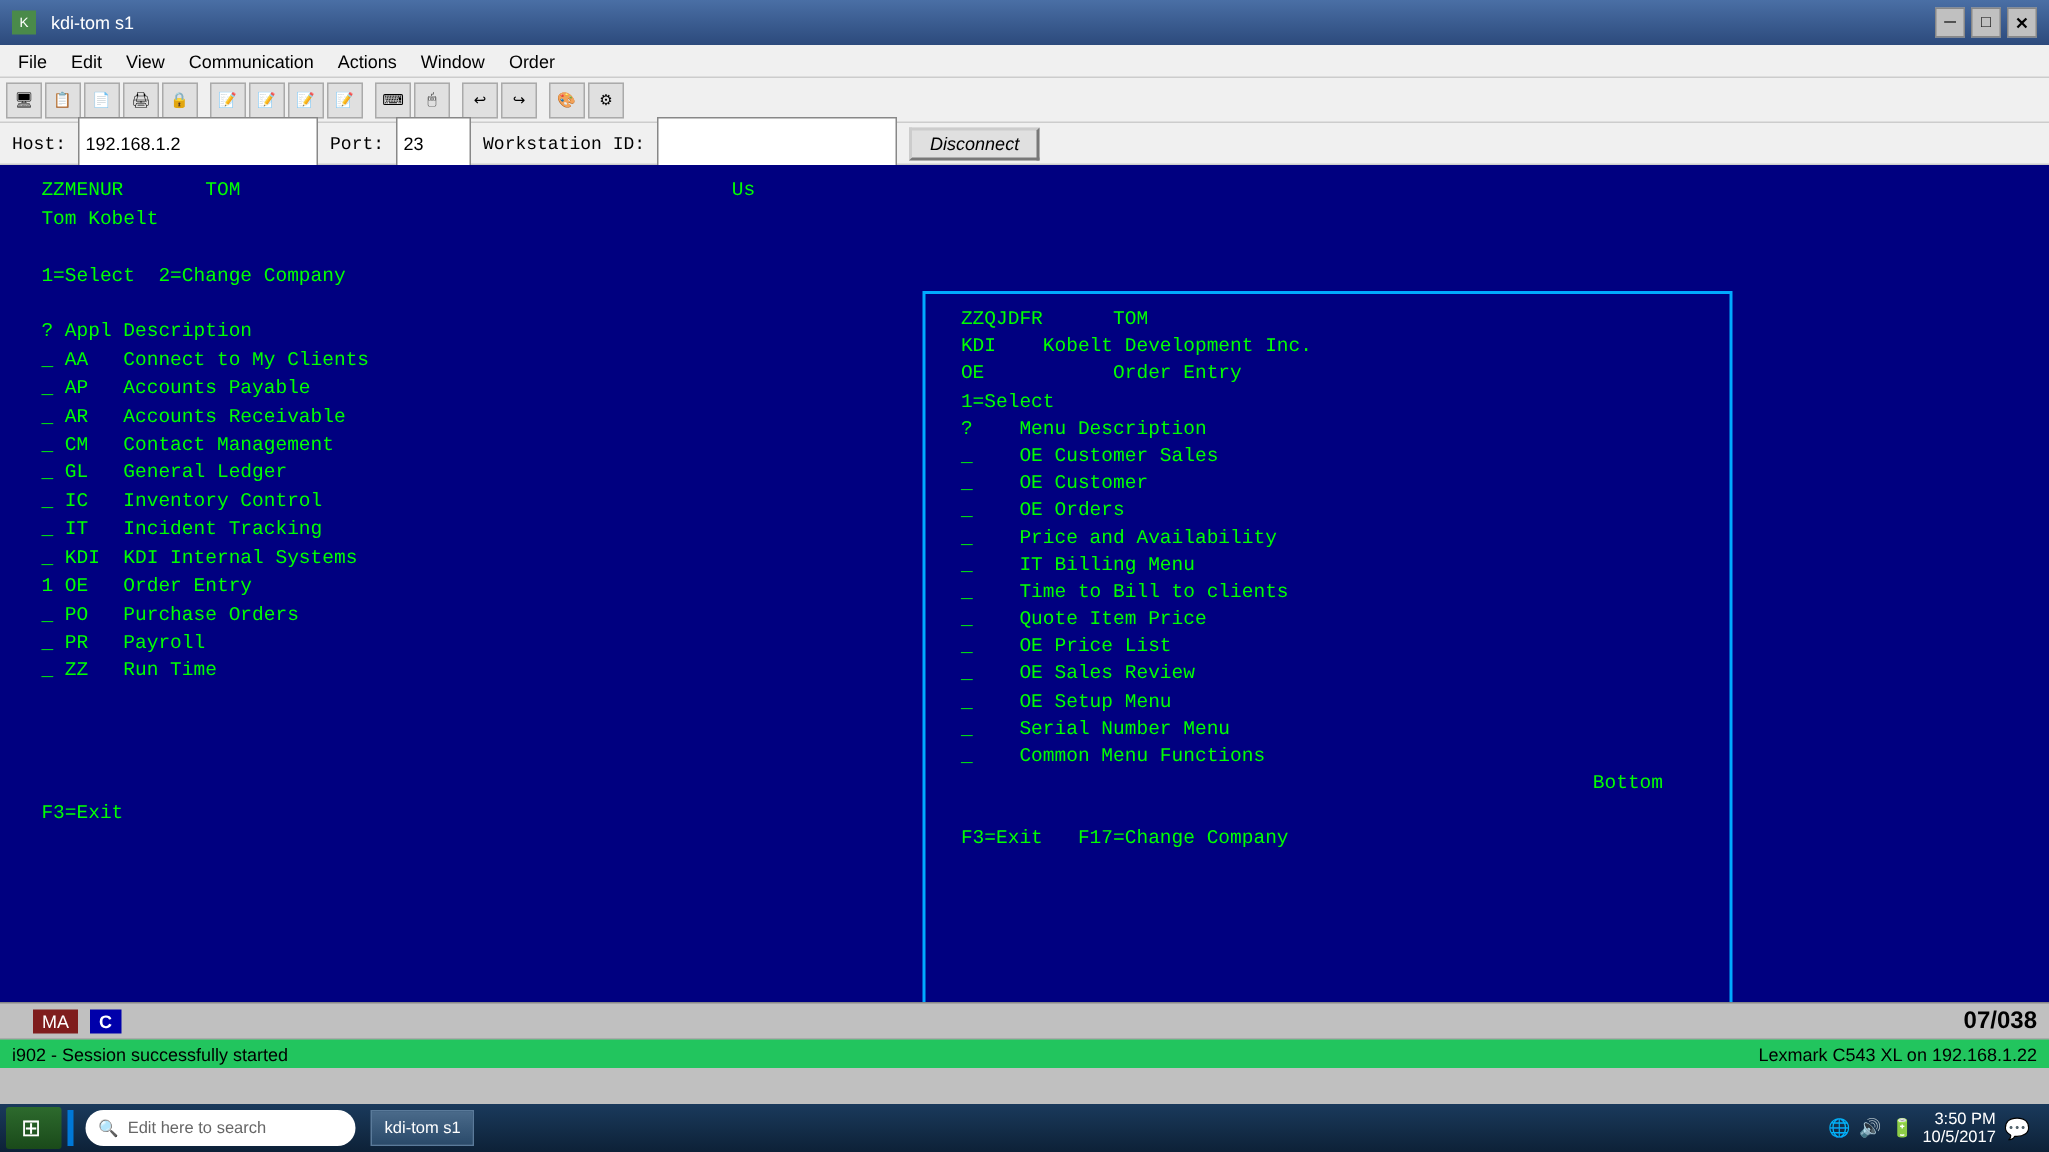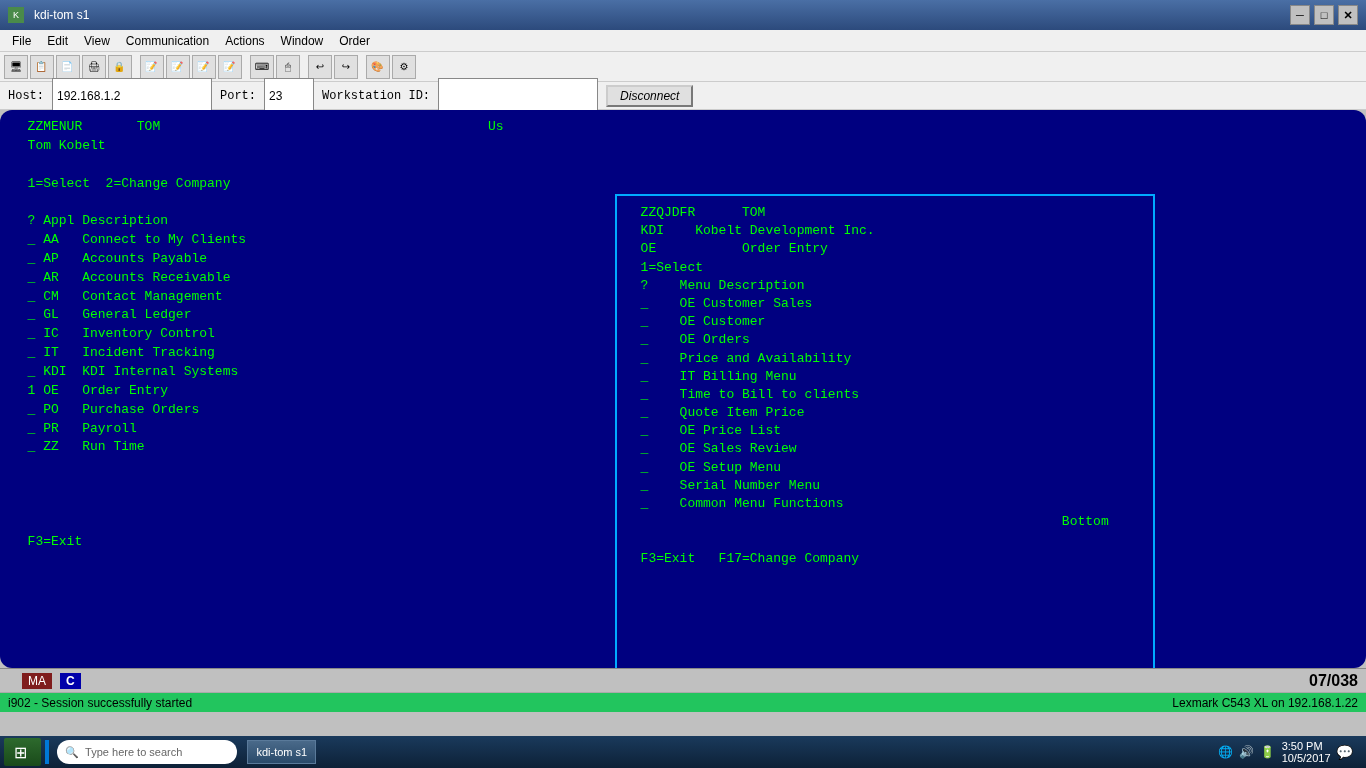--- a/index.html
+++ b/index.html
@@ -97,21 +97,20 @@
     
     #terminal {
       background: #000080;
       color: #00ff00;
       font-family: 'Courier New', monospace;
       font-size: 14px;
       height: calc(768px - 30px - 22px - 30px - 28px - 24px - 32px);
       overflow: hidden;
       position: relative;
       padding: 4px 8px;
-      border-radius: 12px;
     }
     #terminal-content {
       width: 100%;
       height: 100%;
       white-space: pre;
       font-family: 'Courier New', monospace;
       font-size: 13px;
       line-height: 1.4;
     }
 
@@ -361,31 +360,31 @@
 <div id="taskbar">
   <button id="start-btn">
     <span style="font-size:16px;">⊞</span>
     <span style="font-size:11px;color:white;">  </span>
   </button>
   <div style="width:4px; height:24px; background:#0078d7; margin: 0 4px;"></div>
   <div id="taskbar-items">
 
     <div style="background:white; border-radius:12px; height:24px; width:180px; display:flex; align-items:center; padding: 0 8px; gap:6px; margin-right:8px;">
       <span style="font-size:11px; color:#666;">🔍</span>
-      <span style="font-size:11px; color:#666;">Type here to search</span>
+      <span style="font-size:11px; color:#666;">Edit here to search</span>
     </div>
 
     <div class="taskbar-item">
       <span>kdi-tom s1</span>
     </div>
   </div>
   <div id="taskbar-right" style="display:flex; align-items:center; gap:6px; padding:0 8px;">
 
     <span style="font-size:12px;">🌐</span>
     <span style="font-size:12px;">🔊</span>
     <span style="font-size:12px;">🔋</span>
-    <div style="display:flex; flex-direction:column; ">
+    <div style="display:flex; flex-direction:column; align-items:flex-end;">
       <span style="font-size:11px; color:white;">3:50 PM</span>
       <span style="font-size:11px; color:white;">10/5/2017</span>
     </div>
     <span style="font-size:14px; color:white;">💬</span>
   </div>
 </div>
 
 </body></html>

